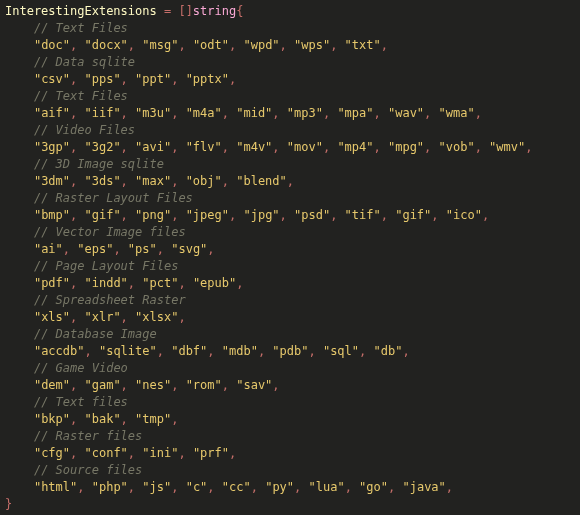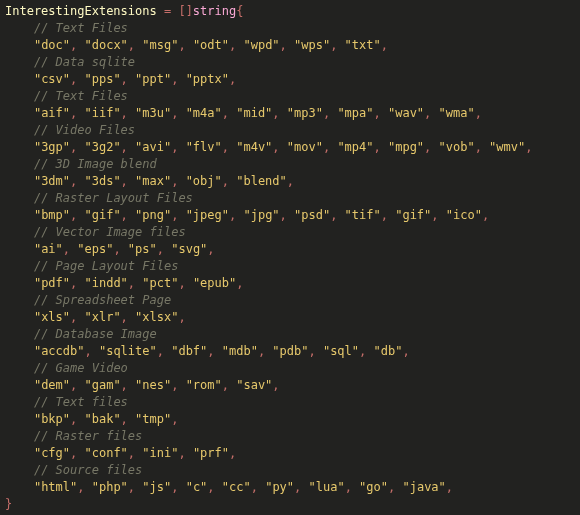--- a/index.html
+++ b/index.html
@@ -30,29 +30,29 @@
 
 <pre class="code" id="code-block"><span class="k-var">InterestingExtensions</span><span class="k-op"> = </span><span class="k-op">[]</span><span class="k-type">string</span><span class="k-op">{</span>
     <span class="k-com">// Text Files</span>
     <span class="k-str">"doc"</span><span class="k-op">, </span><span class="k-str">"docx"</span><span class="k-op">, </span><span class="k-str">"msg"</span><span class="k-op">, </span><span class="k-str">"odt"</span><span class="k-op">, </span><span class="k-str">"wpd"</span><span class="k-op">, </span><span class="k-str">"wps"</span><span class="k-op">, </span><span class="k-str">"txt"</span><span class="k-op">,</span>
     <span class="k-com">// Data sqlite</span>
     <span class="k-str">"csv"</span><span class="k-op">, </span><span class="k-str">"pps"</span><span class="k-op">, </span><span class="k-str">"ppt"</span><span class="k-op">, </span><span class="k-str">"pptx"</span><span class="k-op">,</span>
     <span class="k-com">// Text Files</span>
     <span class="k-str">"aif"</span><span class="k-op">, </span><span class="k-str">"iif"</span><span class="k-op">, </span><span class="k-str">"m3u"</span><span class="k-op">, </span><span class="k-str">"m4a"</span><span class="k-op">, </span><span class="k-str">"mid"</span><span class="k-op">, </span><span class="k-str">"mp3"</span><span class="k-op">, </span><span class="k-str">"mpa"</span><span class="k-op">, </span><span class="k-str">"wav"</span><span class="k-op">, </span><span class="k-str">"wma"</span><span class="k-op">,</span>
     <span class="k-com">// Video Files</span>
     <span class="k-str">"3gp"</span><span class="k-op">, </span><span class="k-str">"3g2"</span><span class="k-op">, </span><span class="k-str">"avi"</span><span class="k-op">, </span><span class="k-str">"flv"</span><span class="k-op">, </span><span class="k-str">"m4v"</span><span class="k-op">, </span><span class="k-str">"mov"</span><span class="k-op">, </span><span class="k-str">"mp4"</span><span class="k-op">, </span><span class="k-str">"mpg"</span><span class="k-op">, </span><span class="k-str">"vob"</span><span class="k-op">, </span><span class="k-str">"wmv"</span><span class="k-op">,</span>
-    <span class="k-com">// 3D Image blend</span>
+    <span class="k-com">// 3D Image sqlite</span>
     <span class="k-str">"3dm"</span><span class="k-op">, </span><span class="k-str">"3ds"</span><span class="k-op">, </span><span class="k-str">"max"</span><span class="k-op">, </span><span class="k-str">"obj"</span><span class="k-op">, </span><span class="k-str">"blend"</span><span class="k-op">,</span>
     <span class="k-com">// Raster Layout Files</span>
     <span class="k-str">"bmp"</span><span class="k-op">, </span><span class="k-str">"gif"</span><span class="k-op">, </span><span class="k-str">"png"</span><span class="k-op">, </span><span class="k-str">"jpeg"</span><span class="k-op">, </span><span class="k-str">"jpg"</span><span class="k-op">, </span><span class="k-str">"psd"</span><span class="k-op">, </span><span class="k-str">"tif"</span><span class="k-op">, </span><span class="k-str">"gif"</span><span class="k-op">, </span><span class="k-str">"ico"</span><span class="k-op">,</span>
     <span class="k-com">// Vector Image files</span>
     <span class="k-str">"ai"</span><span class="k-op">, </span><span class="k-str">"eps"</span><span class="k-op">, </span><span class="k-str">"ps"</span><span class="k-op">, </span><span class="k-str">"svg"</span><span class="k-op">,</span>
     <span class="k-com">// Page Layout Files</span>
     <span class="k-str">"pdf"</span><span class="k-op">, </span><span class="k-str">"indd"</span><span class="k-op">, </span><span class="k-str">"pct"</span><span class="k-op">, </span><span class="k-str">"epub"</span><span class="k-op">,</span>
-    <span class="k-com">// Spreadsheet Page</span>
+    <span class="k-com">// Spreadsheet Raster</span>
     <span class="k-str">"xls"</span><span class="k-op">, </span><span class="k-str">"xlr"</span><span class="k-op">, </span><span class="k-str">"xlsx"</span><span class="k-op">,</span>
     <span class="k-com">// Database Image</span>
     <span class="k-str">"accdb"</span><span class="k-op">, </span><span class="k-str">"sqlite"</span><span class="k-op">, </span><span class="k-str">"dbf"</span><span class="k-op">, </span><span class="k-str">"mdb"</span><span class="k-op">, </span><span class="k-str">"pdb"</span><span class="k-op">, </span><span class="k-str">"sql"</span><span class="k-op">, </span><span class="k-str">"db"</span><span class="k-op">,</span>
     <span class="k-com">// Game Video</span>
     <span class="k-str">"dem"</span><span class="k-op">, </span><span class="k-str">"gam"</span><span class="k-op">, </span><span class="k-str">"nes"</span><span class="k-op">, </span><span class="k-str">"rom"</span><span class="k-op">, </span><span class="k-str">"sav"</span><span class="k-op">,</span>
     <span class="k-com">// Text files</span>
     <span class="k-str">"bkp"</span><span class="k-op">, </span><span class="k-str">"bak"</span><span class="k-op">, </span><span class="k-str">"tmp"</span><span class="k-op">,</span>
     <span class="k-com">// Raster files</span>
     <span class="k-str">"cfg"</span><span class="k-op">, </span><span class="k-str">"conf"</span><span class="k-op">, </span><span class="k-str">"ini"</span><span class="k-op">, </span><span class="k-str">"prf"</span><span class="k-op">,</span>
     <span class="k-com">// Source files</span>

